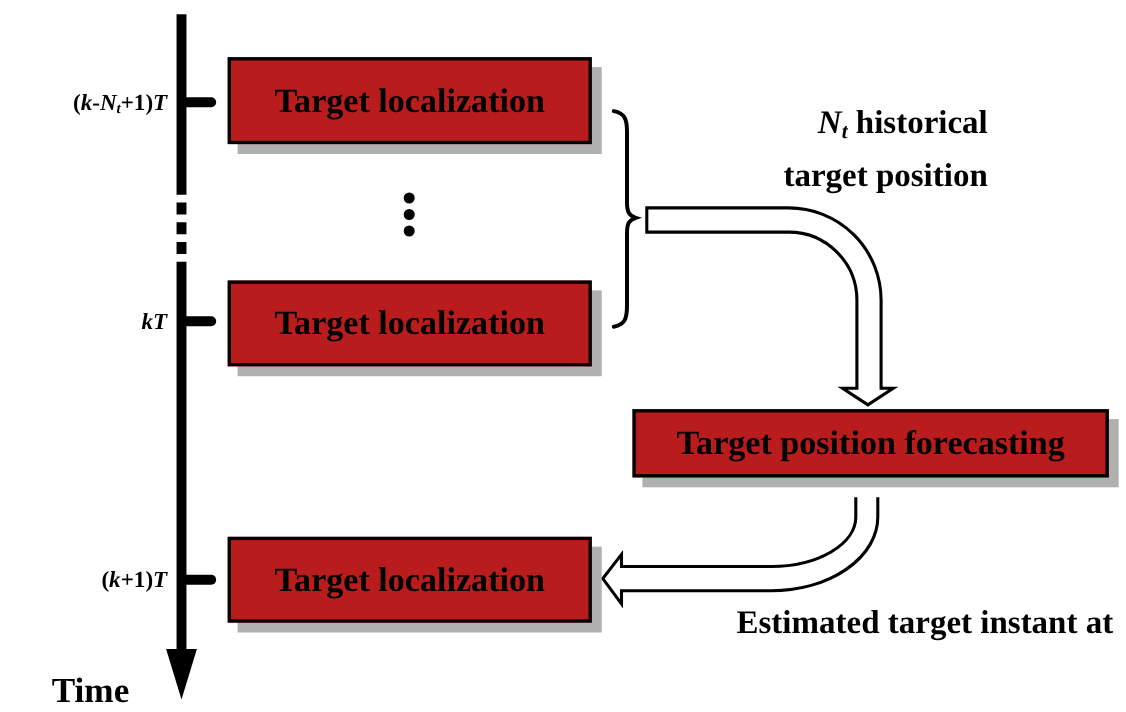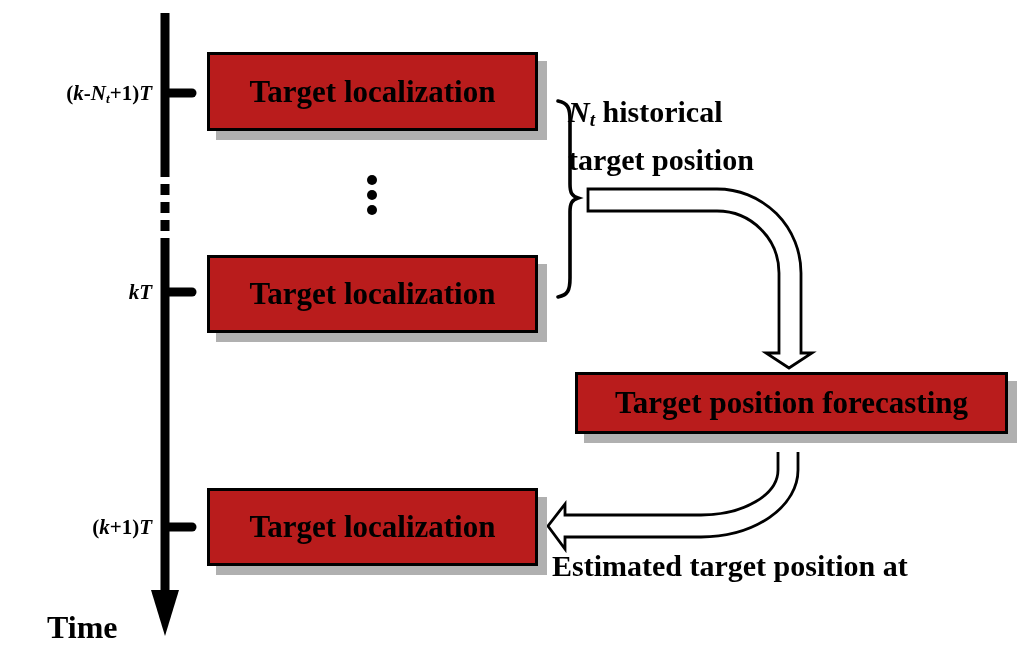--- a/index.html
+++ b/index.html
@@ -23,21 +23,21 @@
     white-space:nowrap;
   }
   .ticklabel{
     position:absolute;left:0;width:152px;
     text-align:right;
     font-weight:bold;font-size:21px;line-height:36px;
     white-space:nowrap;
   }
   .note{
     position:absolute;
-    text-align:left;
+    text-align:right;
     font-weight:bold;font-size:30px;line-height:40px;
     white-space:nowrap;
   }
   .axis-label{
     position:absolute;
     font-weight:bold;font-size:32px;line-height:36px;
     white-space:nowrap;
     margin-top:20px;
   }
   .it{font-style:italic;}
@@ -109,16 +109,16 @@
   <div class="ticklabel" style="top:509px;"><span>(</span><span class="it">k</span><span>+1)</span><span class="it">T</span></div>
 
   <div class="axis-label" style="left:47px;top:589px;">Time</div>
 
   <div class="note" style="left:568px;top:92px;width:330px;">
     <div><span class="it">N</span><span class="it sub">t</span><span> historical</span></div>
     <div>target position</div>
   </div>
 
   <div class="note" style="left:552px;top:546px;width:460px;">
-    <div>Estimated target position at</div>
+    <div>Estimated target instant at</div>
   </div>
 
 </div>
 
 </body></html>

